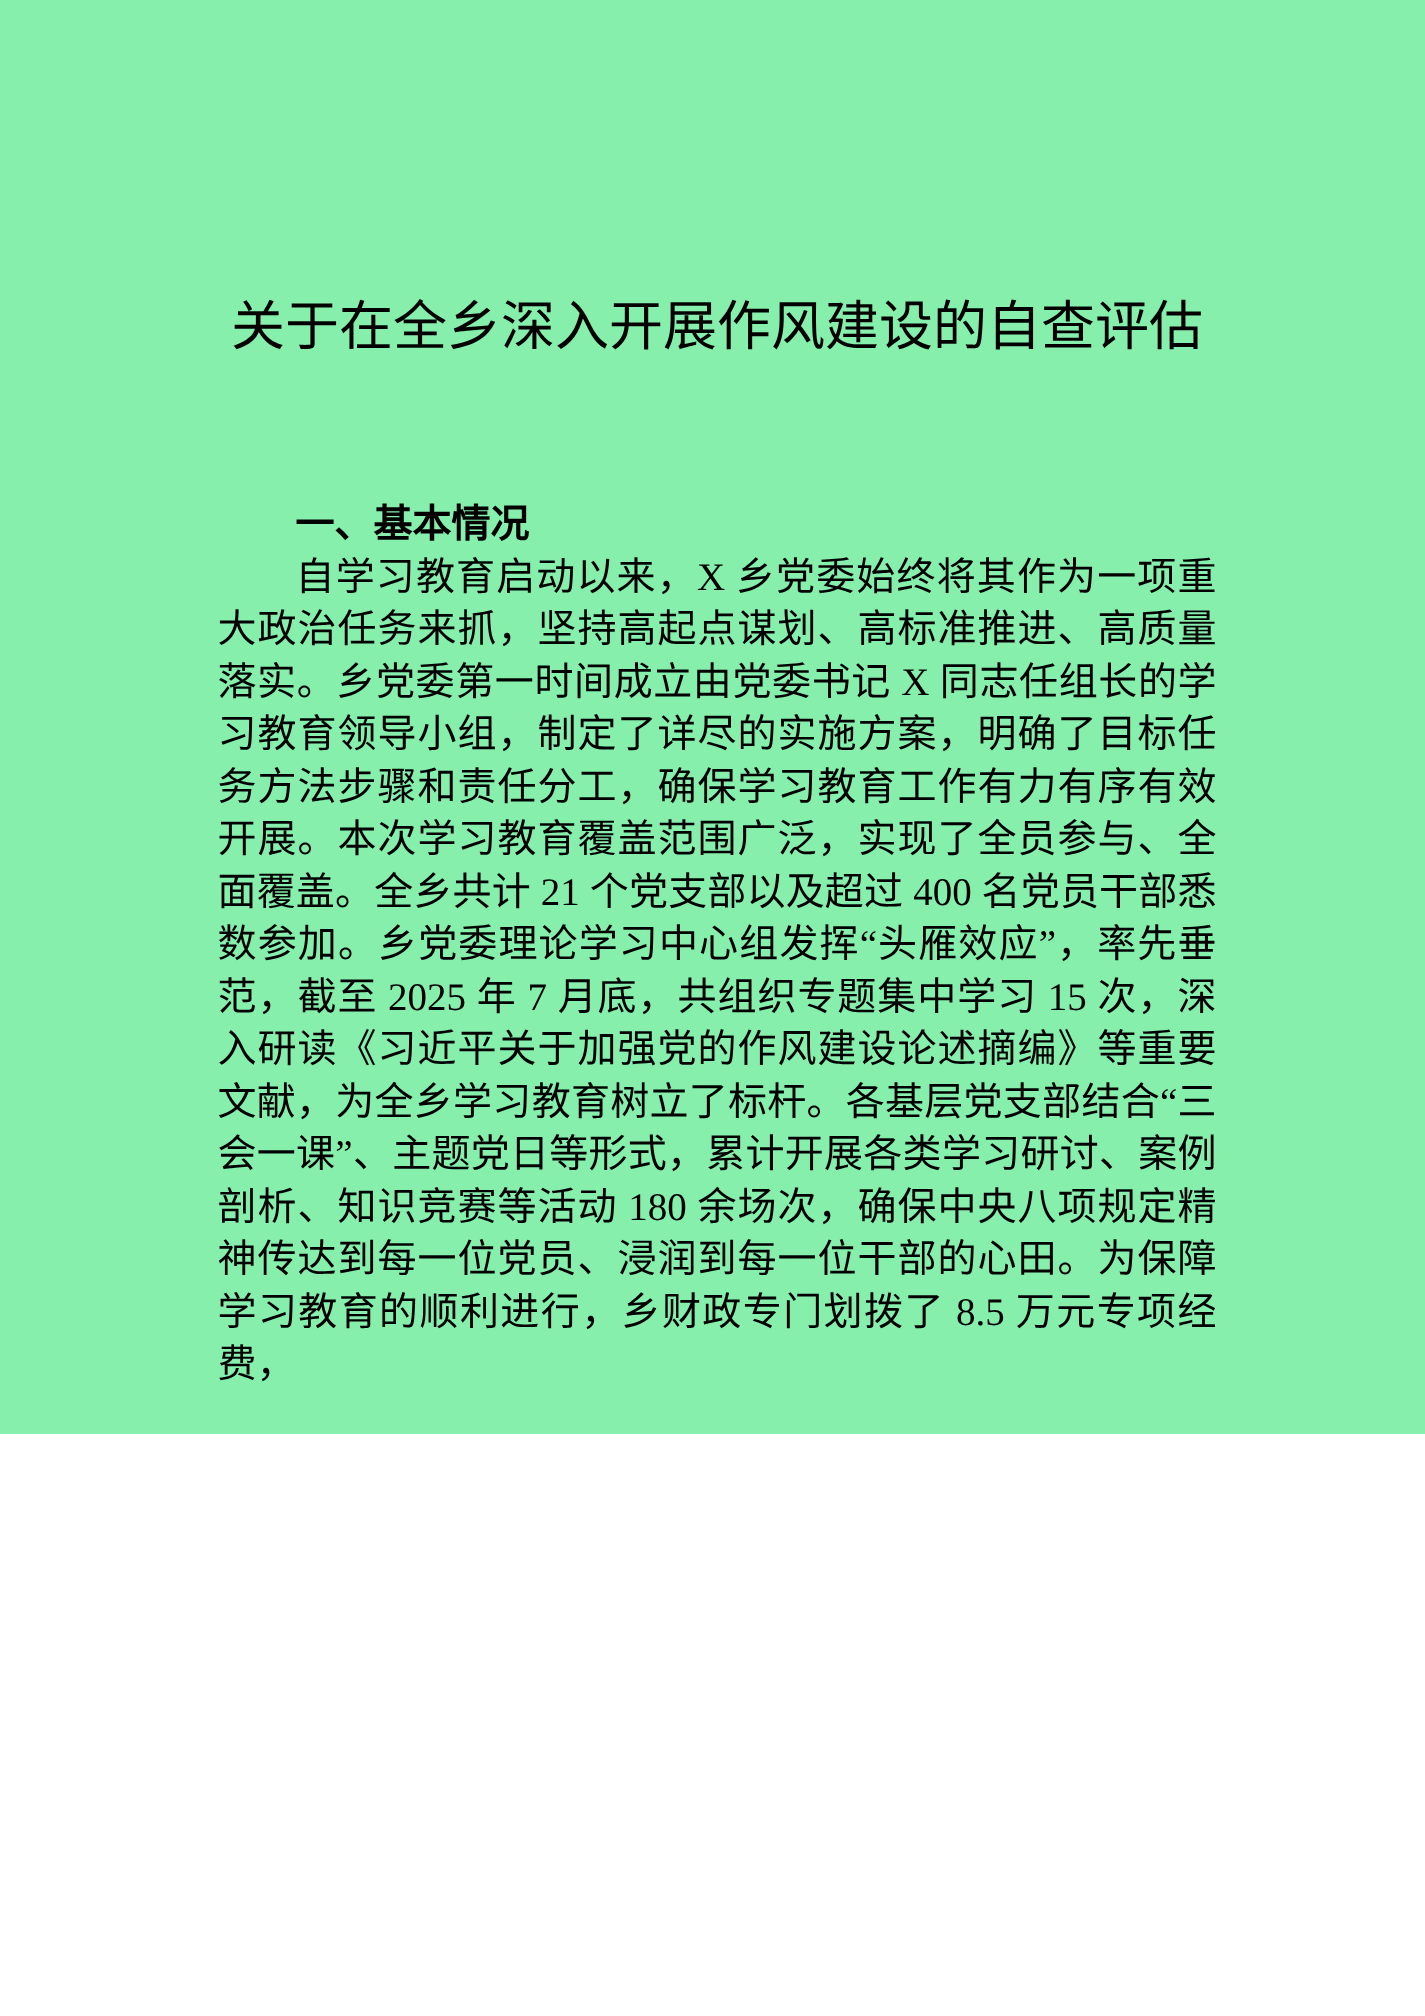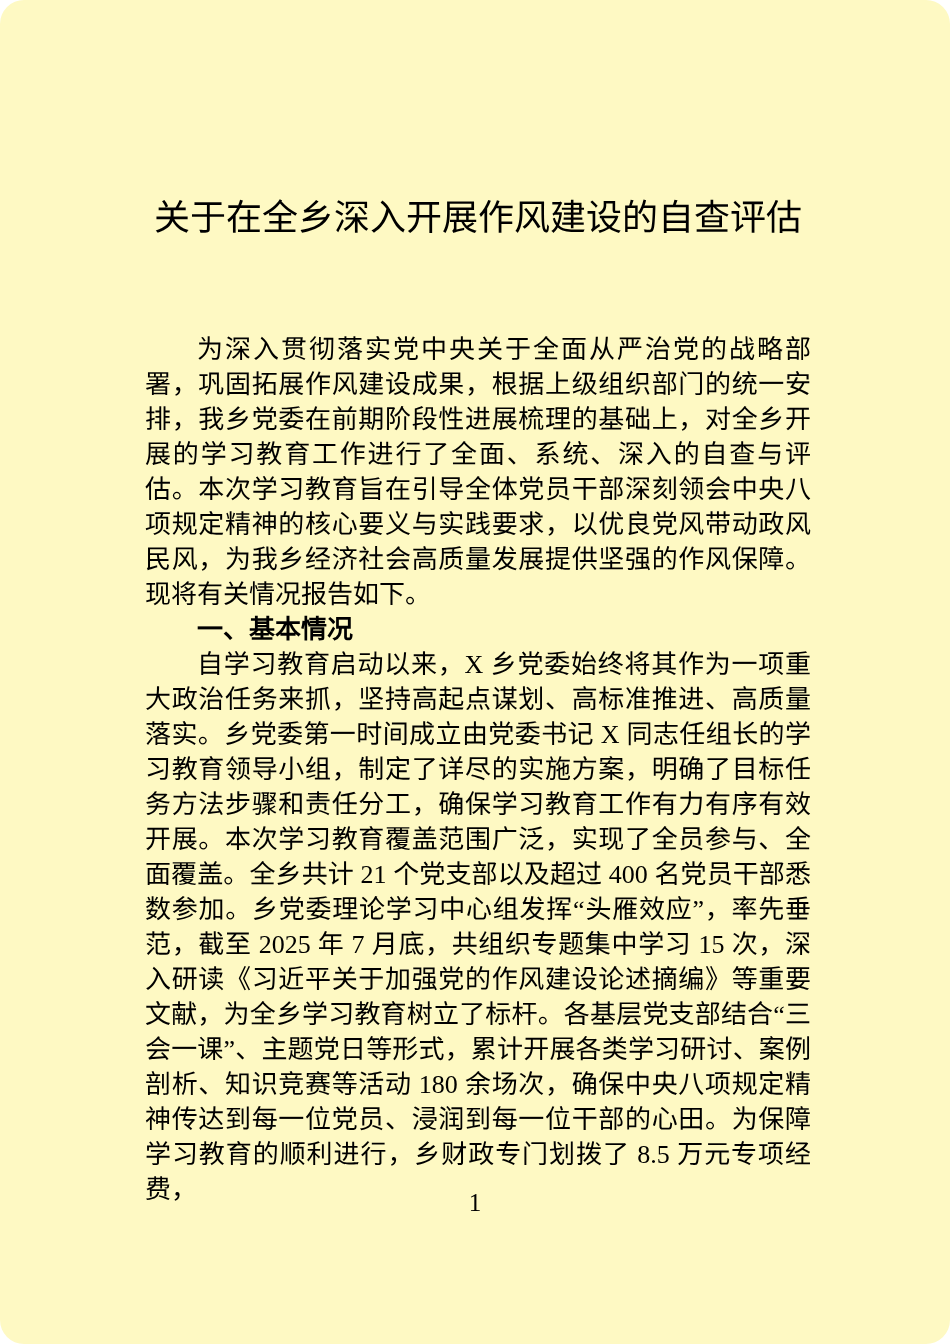--- a/index.html
+++ b/index.html
@@ -3,25 +3,24 @@
 <meta charset="utf-8">
 <style>
   html, body {
     margin: 0;
     padding: 0;
     background: #ffffff;
   }
   .page {
     position: relative;
     width: 950px;
-    height: 1344px;
-    background: #fef9c3;
+    height: 956px;
+    background: #86efac;
     color: #000000;
     overflow: hidden;
-    border-radius: 24px;
   }
   .doc-title {
     position: absolute;
     top: 160px;
     left: 145px;
     width: 666px;
     text-align: center;
     font-family: "Liberation Sans", sans-serif;
     font-size: 36px;
     line-height: 67px;
@@ -68,21 +67,20 @@
 </head>
 <body>
 
 <div class="page">
 
   <h1 class="doc-title">
     <span class="title-line">关于在全乡深入开展作风建设的自查评估</span>
   </h1>
 
   <div class="doc-body">
-    <p>为深入贯彻落实党中央关于全面从严治党的战略部署，巩固拓展作风建设成果，根据上级组织部门的统一安排，我乡党委在前期阶段性进展梳理的基础上，对全乡开展的学习教育工作进行了全面、系统、深入的自查与评估。本次学习教育旨在引导全体党员干部深刻领会中央八项规定精神的核心要义与实践要求，以优良党风带动政风民风，为我乡经济社会高质量发展提供坚强的作风保障。现将有关情况报告如下。</p>
     <p class="section-heading">一、基本情况</p>
     <p>自学习教育启动以来，X 乡党委始终将其作为一项重大政治任务来抓，坚持高起点谋划、高标准推进、高质量落实。乡党委第一时间成立由党委书记 X 同志任组长的学习教育领导小组，制定了详尽的实施方案，明确了目标任务方法步骤和责任分工，确保学习教育工作有力有序有效开展。本次学习教育覆盖范围广泛，实现了全员参与、全面覆盖。全乡共计 21 个党支部以及超过 400 名党员干部悉数参加。乡党委理论学习中心组发挥“头雁效应”，率先垂范，截至 2025 年 7 月底，共组织专题集中学习 15 次，深入研读《习近平关于加强党的作风建设论述摘编》等重要文献，为全乡学习教育树立了标杆。各基层党支部结合“三会一课”、主题党日等形式，累计开展各类学习研讨、案例剖析、知识竞赛等活动 180 余场次，确保中央八项规定精神传达到每一位党员、浸润到每一位干部的心田。为保障学习教育的顺利进行，乡财政专门划拨了 8.5 万元专项经费，</p>
   </div>
 
   <div class="page-footer">
     <span>1</span>
   </div>
 
 </div>
 

